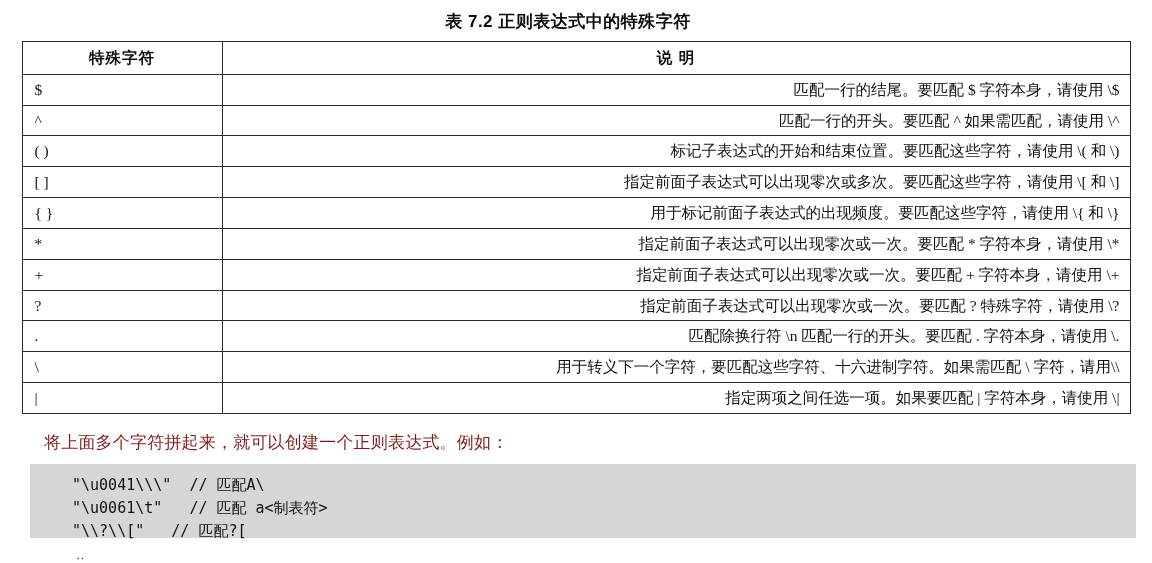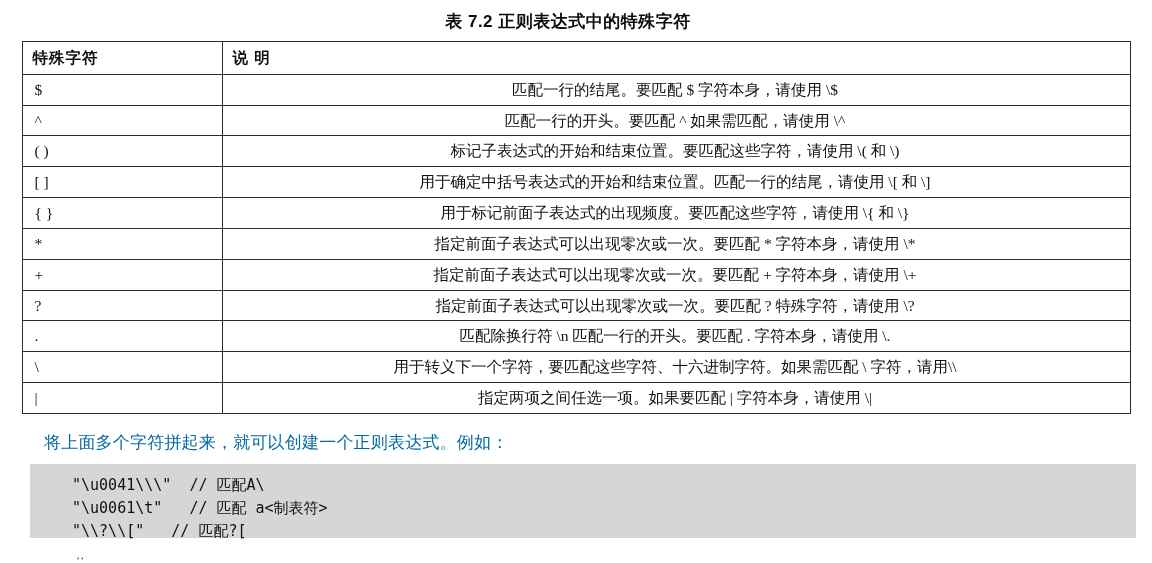--- a/index.html
+++ b/index.html
@@ -40,42 +40,42 @@
   }
   table.spec th, table.spec td {
     border: 1px solid #2b2b2b;
     font-size: 15.5px;
     line-height: 1.15;
     padding: 6px 10px;
     color: #111;
     font-family: "Liberation Serif", "DejaVu Serif", serif;
   }
   table.spec thead th {
-    text-align: left;
+    text-align: center;
     font-weight: bold;
     font-family: "Liberation Sans", sans-serif;
     font-size: 15.5px;
     padding: 7px 10px;
     letter-spacing: 1px;
   }
   table.spec col.c1 { width: 200px; }
   table.spec col.c2 { width: 908px; }
   table.spec td.sym {
     text-align: left;
     padding-left: 12px;
     font-family: "Liberation Serif", "DejaVu Serif", serif;
   }
   table.spec td.desc {
-    text-align: center;
+    text-align: right;
     padding-left: 8px;
   }
   .para {
     font-size: 17px;
     margin: 17px 0 10px 44px;
-    color: #0369a1;
+    color: #7f1d1d;
     letter-spacing: 0.2px;
   }
   .code-block {
     background: #d6d6d6;
     margin: 0 16px 0 30px;
     padding: 10px 0 12px 0;
     font-family: "DejaVu Sans Mono", "Liberation Mono", monospace;
     font-size: 15px;
     color: #111;
     line-height: 1.55;
@@ -132,21 +132,21 @@
       <tr>
         <td class="sym">^</td>
         <td class="desc">匹配一行的开头。要匹配 ^ 如果需匹配，请使用 \^</td>
       </tr>
       <tr>
         <td class="sym">( )</td>
         <td class="desc">标记子表达式的开始和结束位置。要匹配这些字符，请使用 \( 和 \)</td>
       </tr>
       <tr>
         <td class="sym">[ ]</td>
-        <td class="desc">用于确定中括号表达式的开始和结束位置。匹配一行的结尾，请使用 \[ 和 \]</td>
+        <td class="desc">指定前面子表达式可以出现零次或多次。要匹配这些字符，请使用 \[ 和 \]</td>
       </tr>
       <tr>
         <td class="sym">{ }</td>
         <td class="desc">用于标记前面子表达式的出现频度。要匹配这些字符，请使用 \{ 和 \}</td>
       </tr>
       <tr>
         <td class="sym">*</td>
         <td class="desc">指定前面子表达式可以出现零次或一次。要匹配 * 字符本身，请使用 \*</td>
       </tr>
       <tr>

